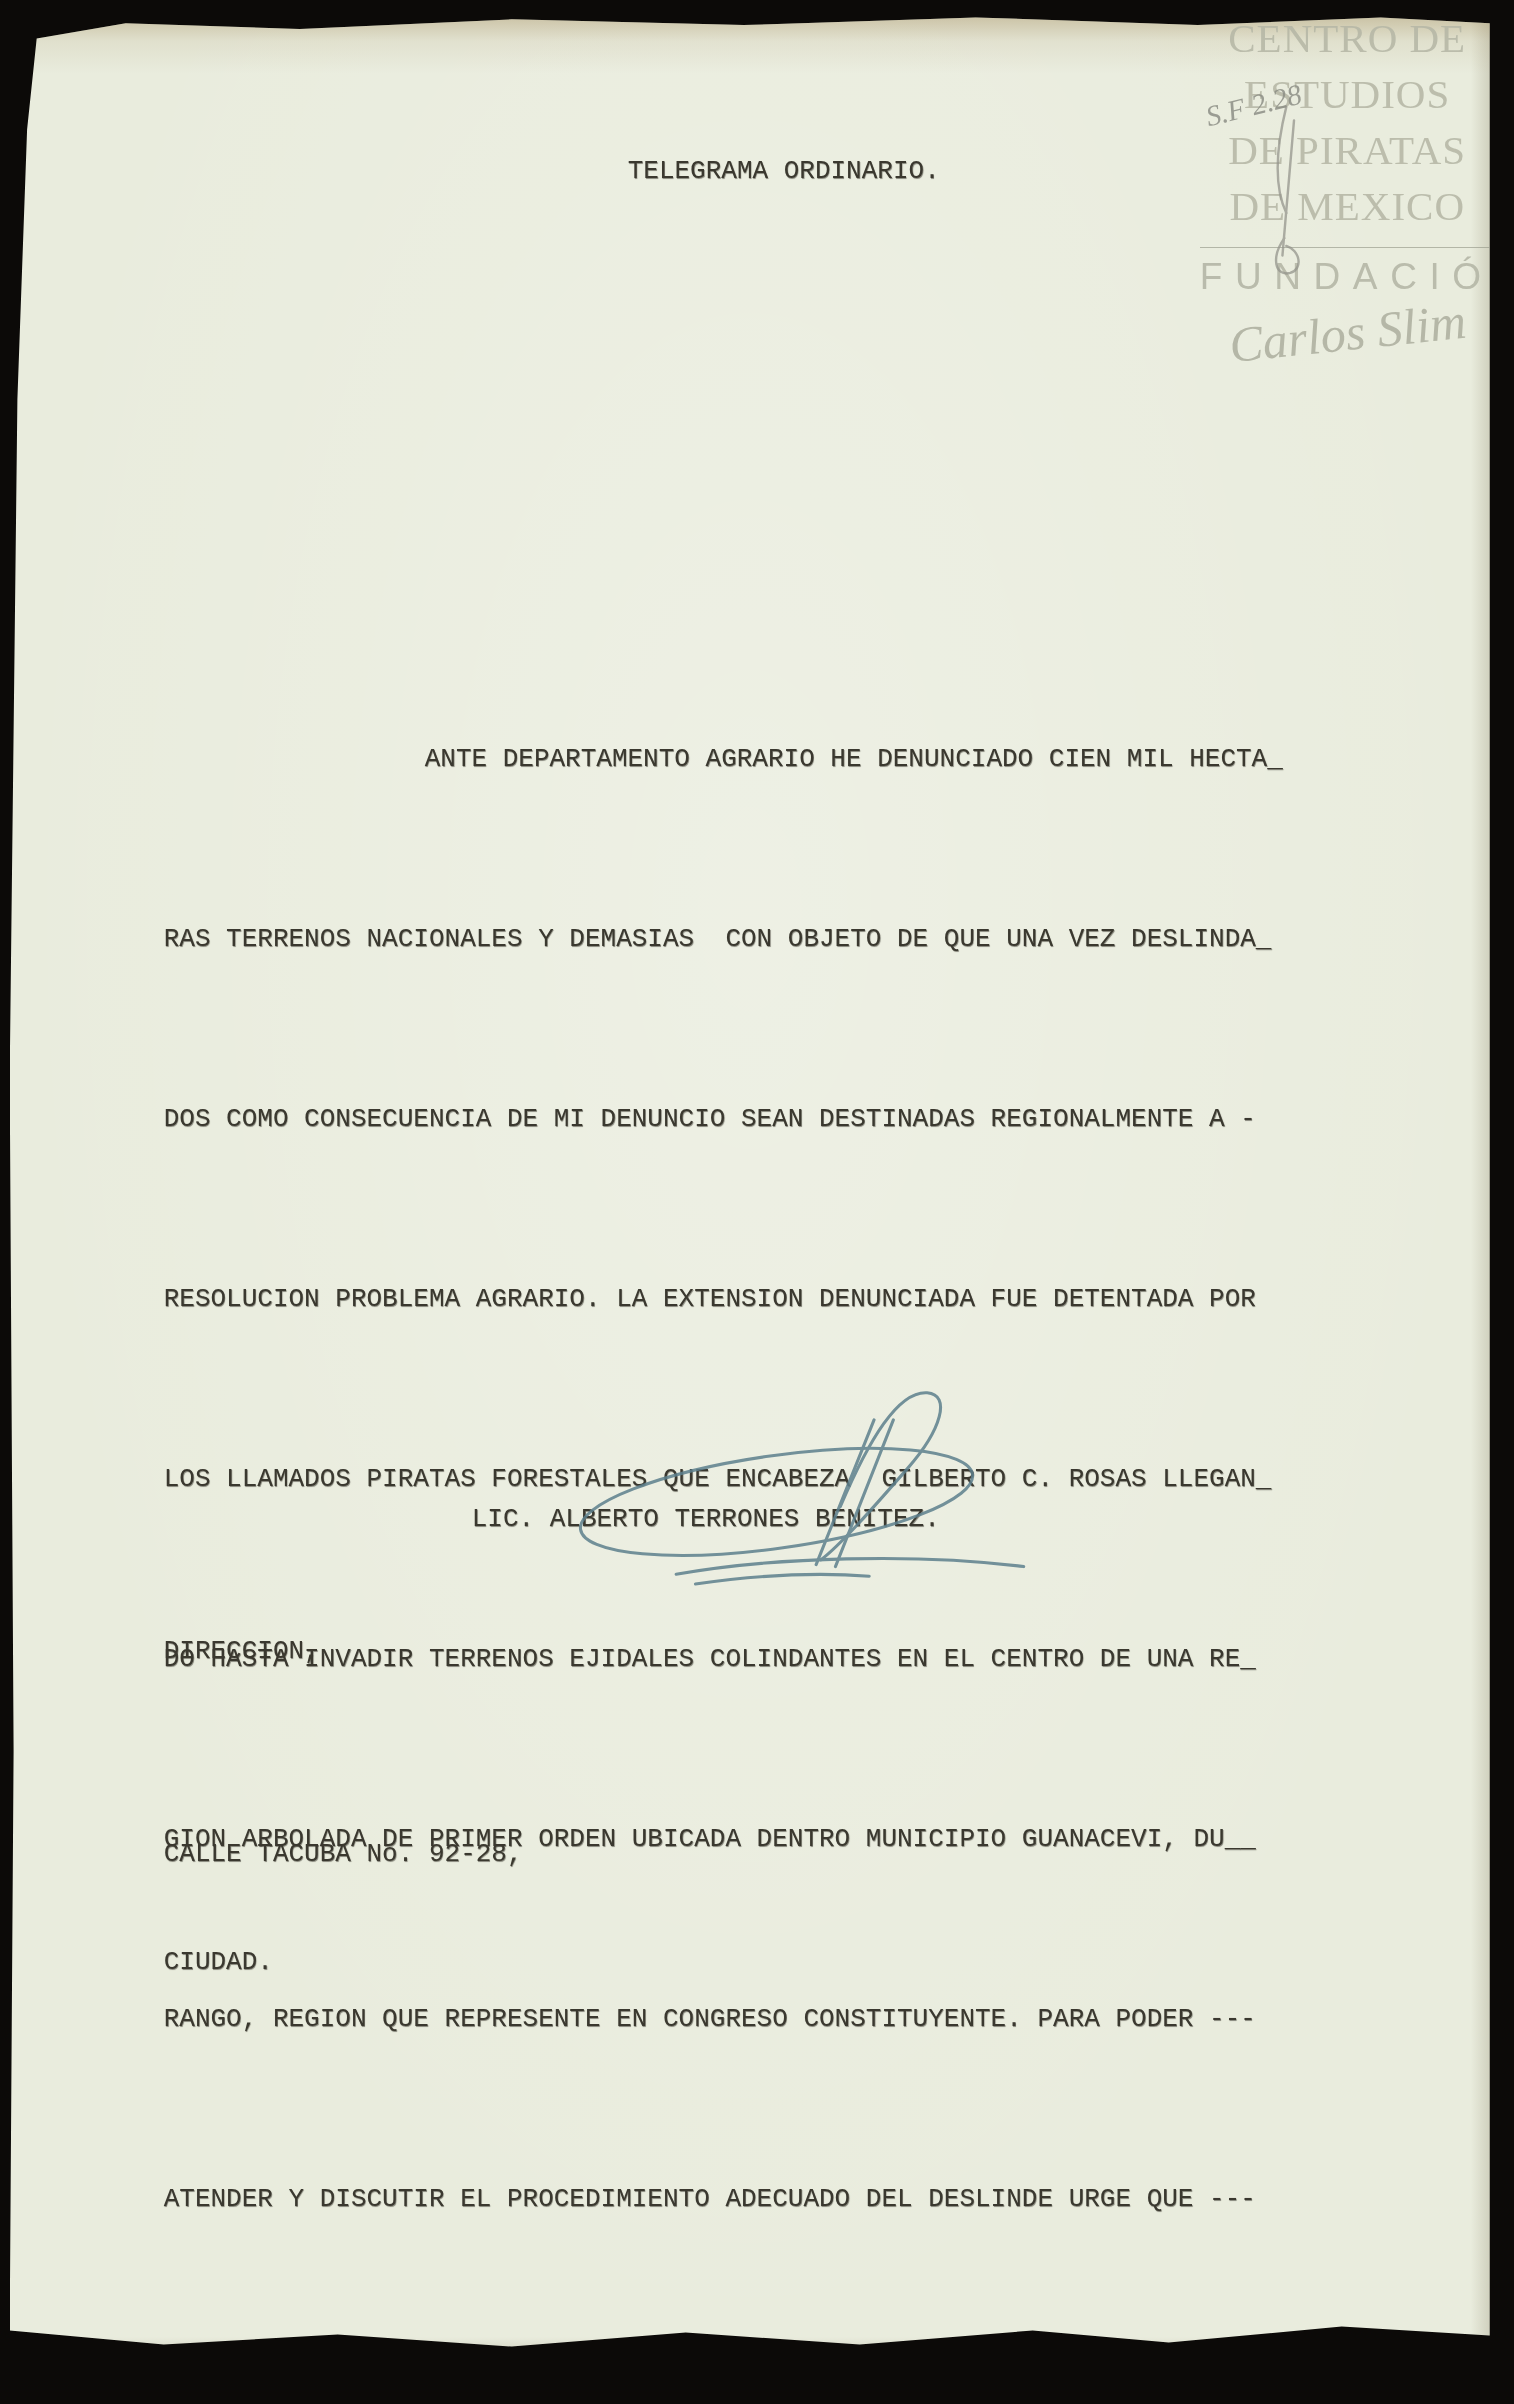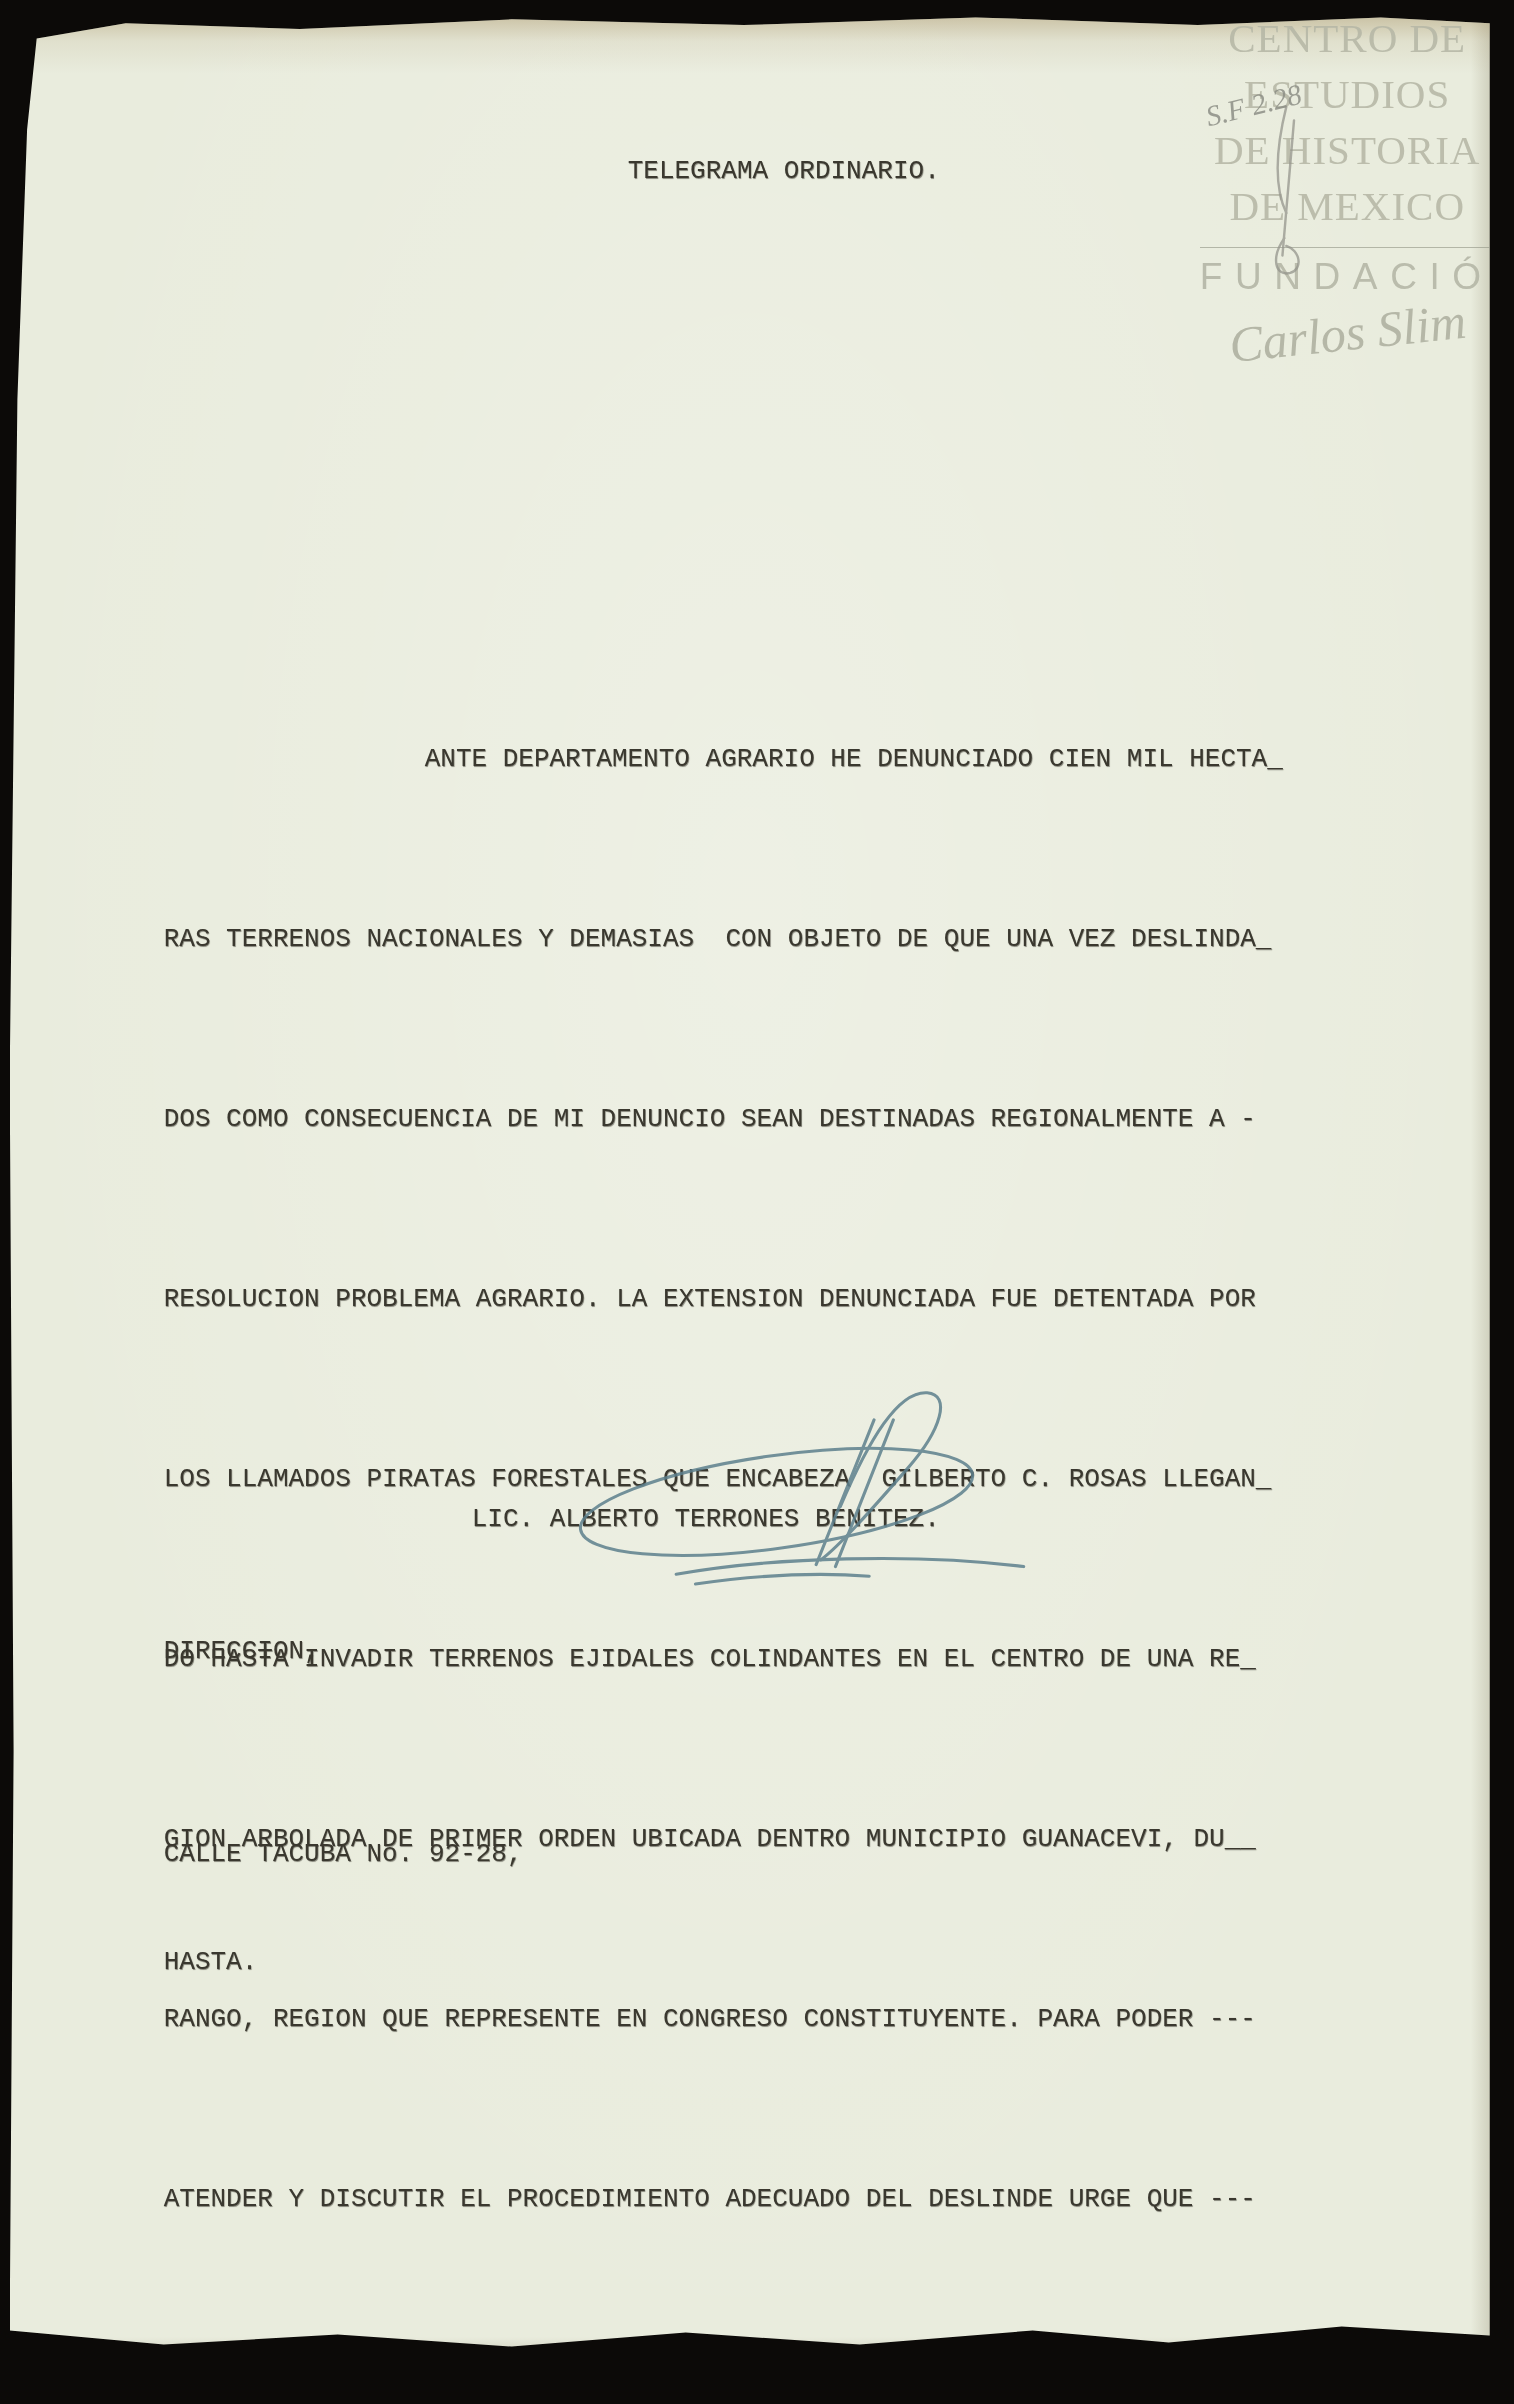--- a/index.html
+++ b/index.html
@@ -93,21 +93,21 @@
 </style>
 </head>
 <body>
 
 <div class="scan">
   <div class="paper">
 
     <div class="watermark">
       <div class="wm-line">CENTRO DE</div>
       <div class="wm-line">ESTUDIOS</div>
-      <div class="wm-line">DE HISTORIA</div>
+      <div class="wm-line">DE PIRATAS</div>
       <div class="wm-line">DE MEXICO</div>
       <hr class="wm-rule">
       <div class="wm-foundation">FUNDACIÓN</div>
       <div class="wm-script">Carlos Slim</div>
     </div>
 
     <div class="pencil-note">S.F 2.28</div>
 
     <div class="type title-line">TELEGRAMA ORDINARIO.</div>
 
@@ -127,21 +127,21 @@
       
       
     </div>
 
     <div class="type signature-name">LIC. ALBERTO TERRONES BENITEZ.</div>
 
     <div class="type direction-line">DIRECCION,</div>
 
     <div class="type address-block">
       <div class="tline">CALLE TACUBA No. 92-28,</div>
-      <div class="tline">HASTA.</div>
+      <div class="tline">CIUDAD.</div>
     </div>
 
     <svg class="overlay-svg" width="1480" height="2356" viewBox="0 0 1533 2440">
 
       <g fill="none" stroke="#5d808d" stroke-width="3.2" stroke-linecap="round" opacity="0.85">
         <ellipse cx="794" cy="1541" rx="205" ry="48" transform="rotate(-8 794 1541)"></ellipse>
         <path d="M 860 1546 C 890 1476, 920 1426, 950 1428 C 975 1430, 965 1466, 930 1506 C 895 1546, 860 1586, 840 1601"></path>
         <path d="M 895 1456 L 835 1606"></path>
         <path d="M 915 1456 L 855 1608"></path>
         <path d="M 690 1616 C 790 1598, 940 1594, 1050 1608"></path>

